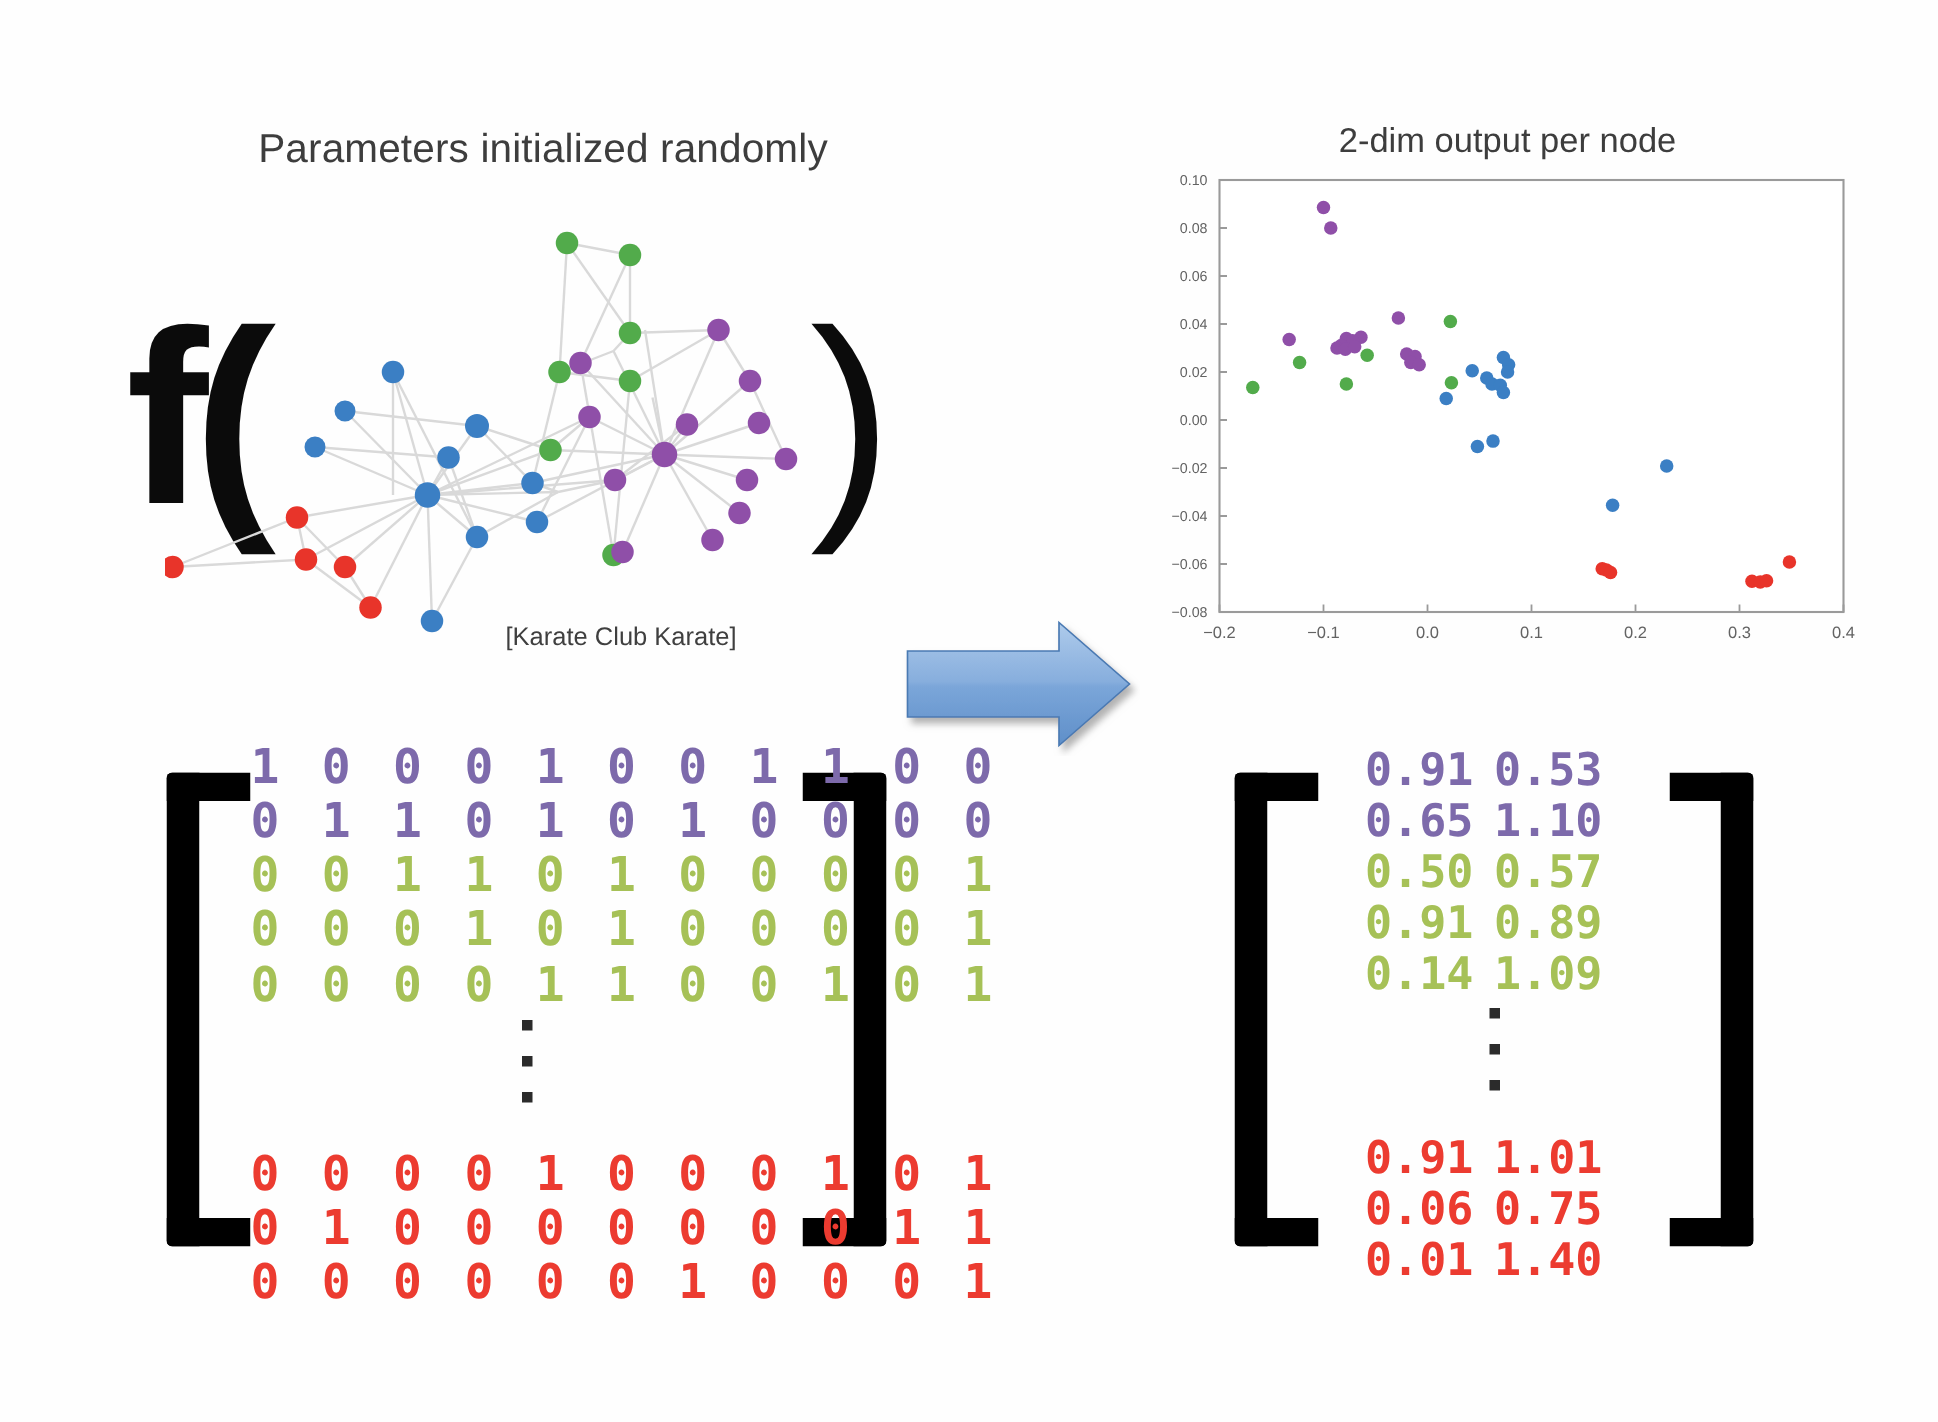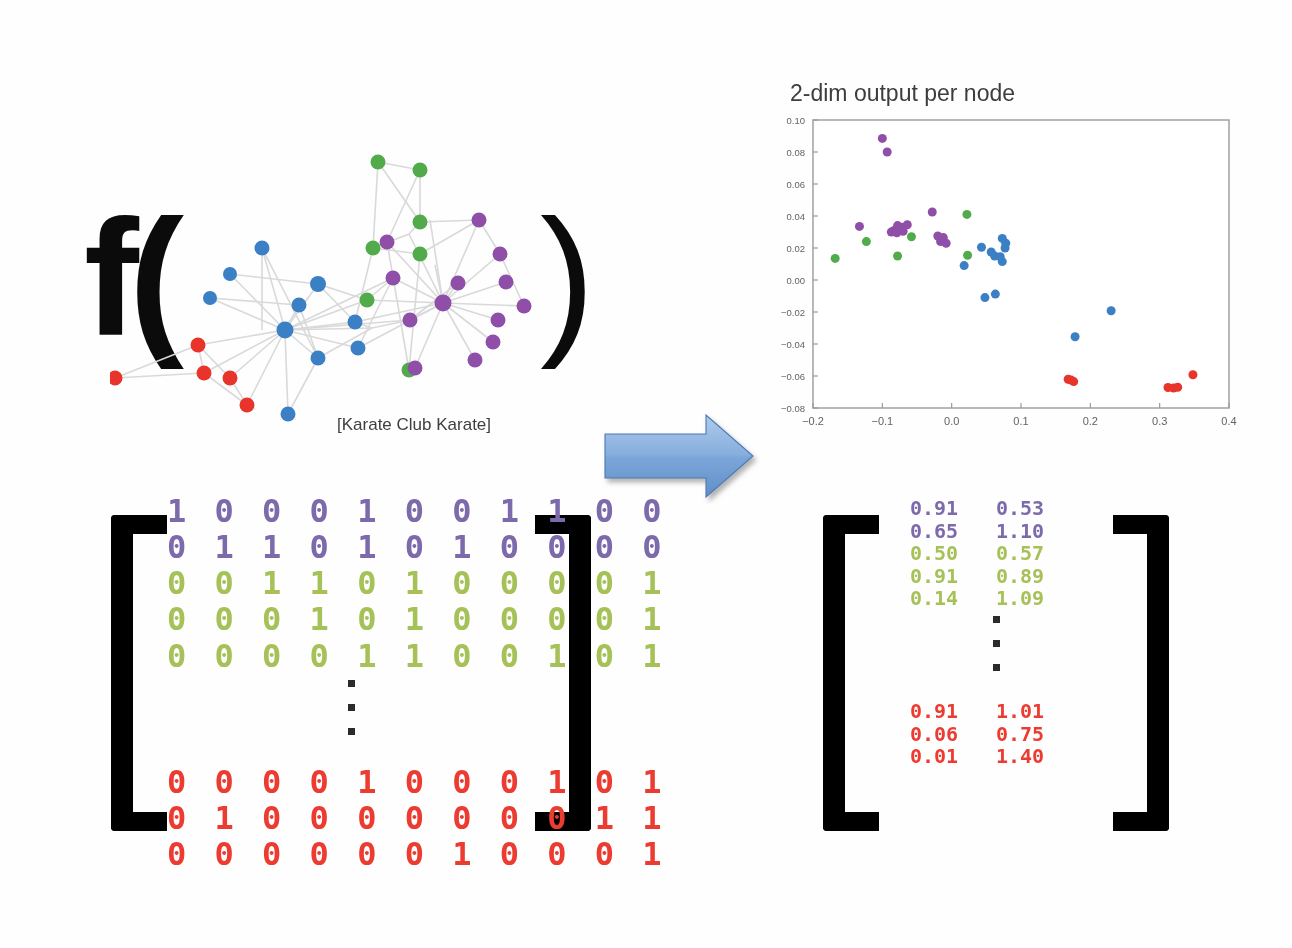--- a/index.html
+++ b/index.html
@@ -121,52 +121,53 @@
     font-size: 32px; letter-spacing: 4.5px;
   }
 
   
   #matrix-right { left: 823px; top: 515px; width: 346px; height: 316px; }
   #matrix-right .bracket { top: 0; height: 316px; }
   #matrix-right .bracket.left { left: 0; }
   #matrix-right .bracket.right { left: 290px; }
   #matrix-right .rows {
     left: 56px; top: -18px; width: 234px;
-    font-size: 20px; letter-spacing: 0px;
+    font-size: 30px; letter-spacing: 0px;
   }
   #matrix-right .row span { display:inline-block; width: 86px; text-align:left; }
 
   
   #arrow { position: absolute; left: 600px; top: 412px; }
 
   
   #plot-title {
     position: absolute;
     left: 790px;
     top: 80px;
     width: 430px;
-    text-align: left;
+    text-align: center;
     font-size: 23px;
     color: #3d3d3d;
     white-space: nowrap;
   }
   #plot-wrap {
     position: absolute;
     left: 757px;
     top: 112px;
     width: 480px;
     height: 330px;
   }
   #plot-svg { display:block; }
 </style>
 </head>
 <body>
 
 <div class="stage">
 
+  <div id="left-title">Parameters initialized randomly</div>
 
   <div id="fparen-open">f(</div>
   <div id="fparen-close">)</div>
 
   <div id="graph-wrap">
     <svg id="graph-svg" width="470" height="300" viewBox="0 0 470 300" xmlns="http://www.w3.org/2000/svg">
       <g stroke="#d9d9d9" stroke-width="1.6" fill="none">
 
         <line x1="175" y1="200" x2="120" y2="144"></line>
         <line x1="175" y1="200" x2="152" y2="118"></line>

